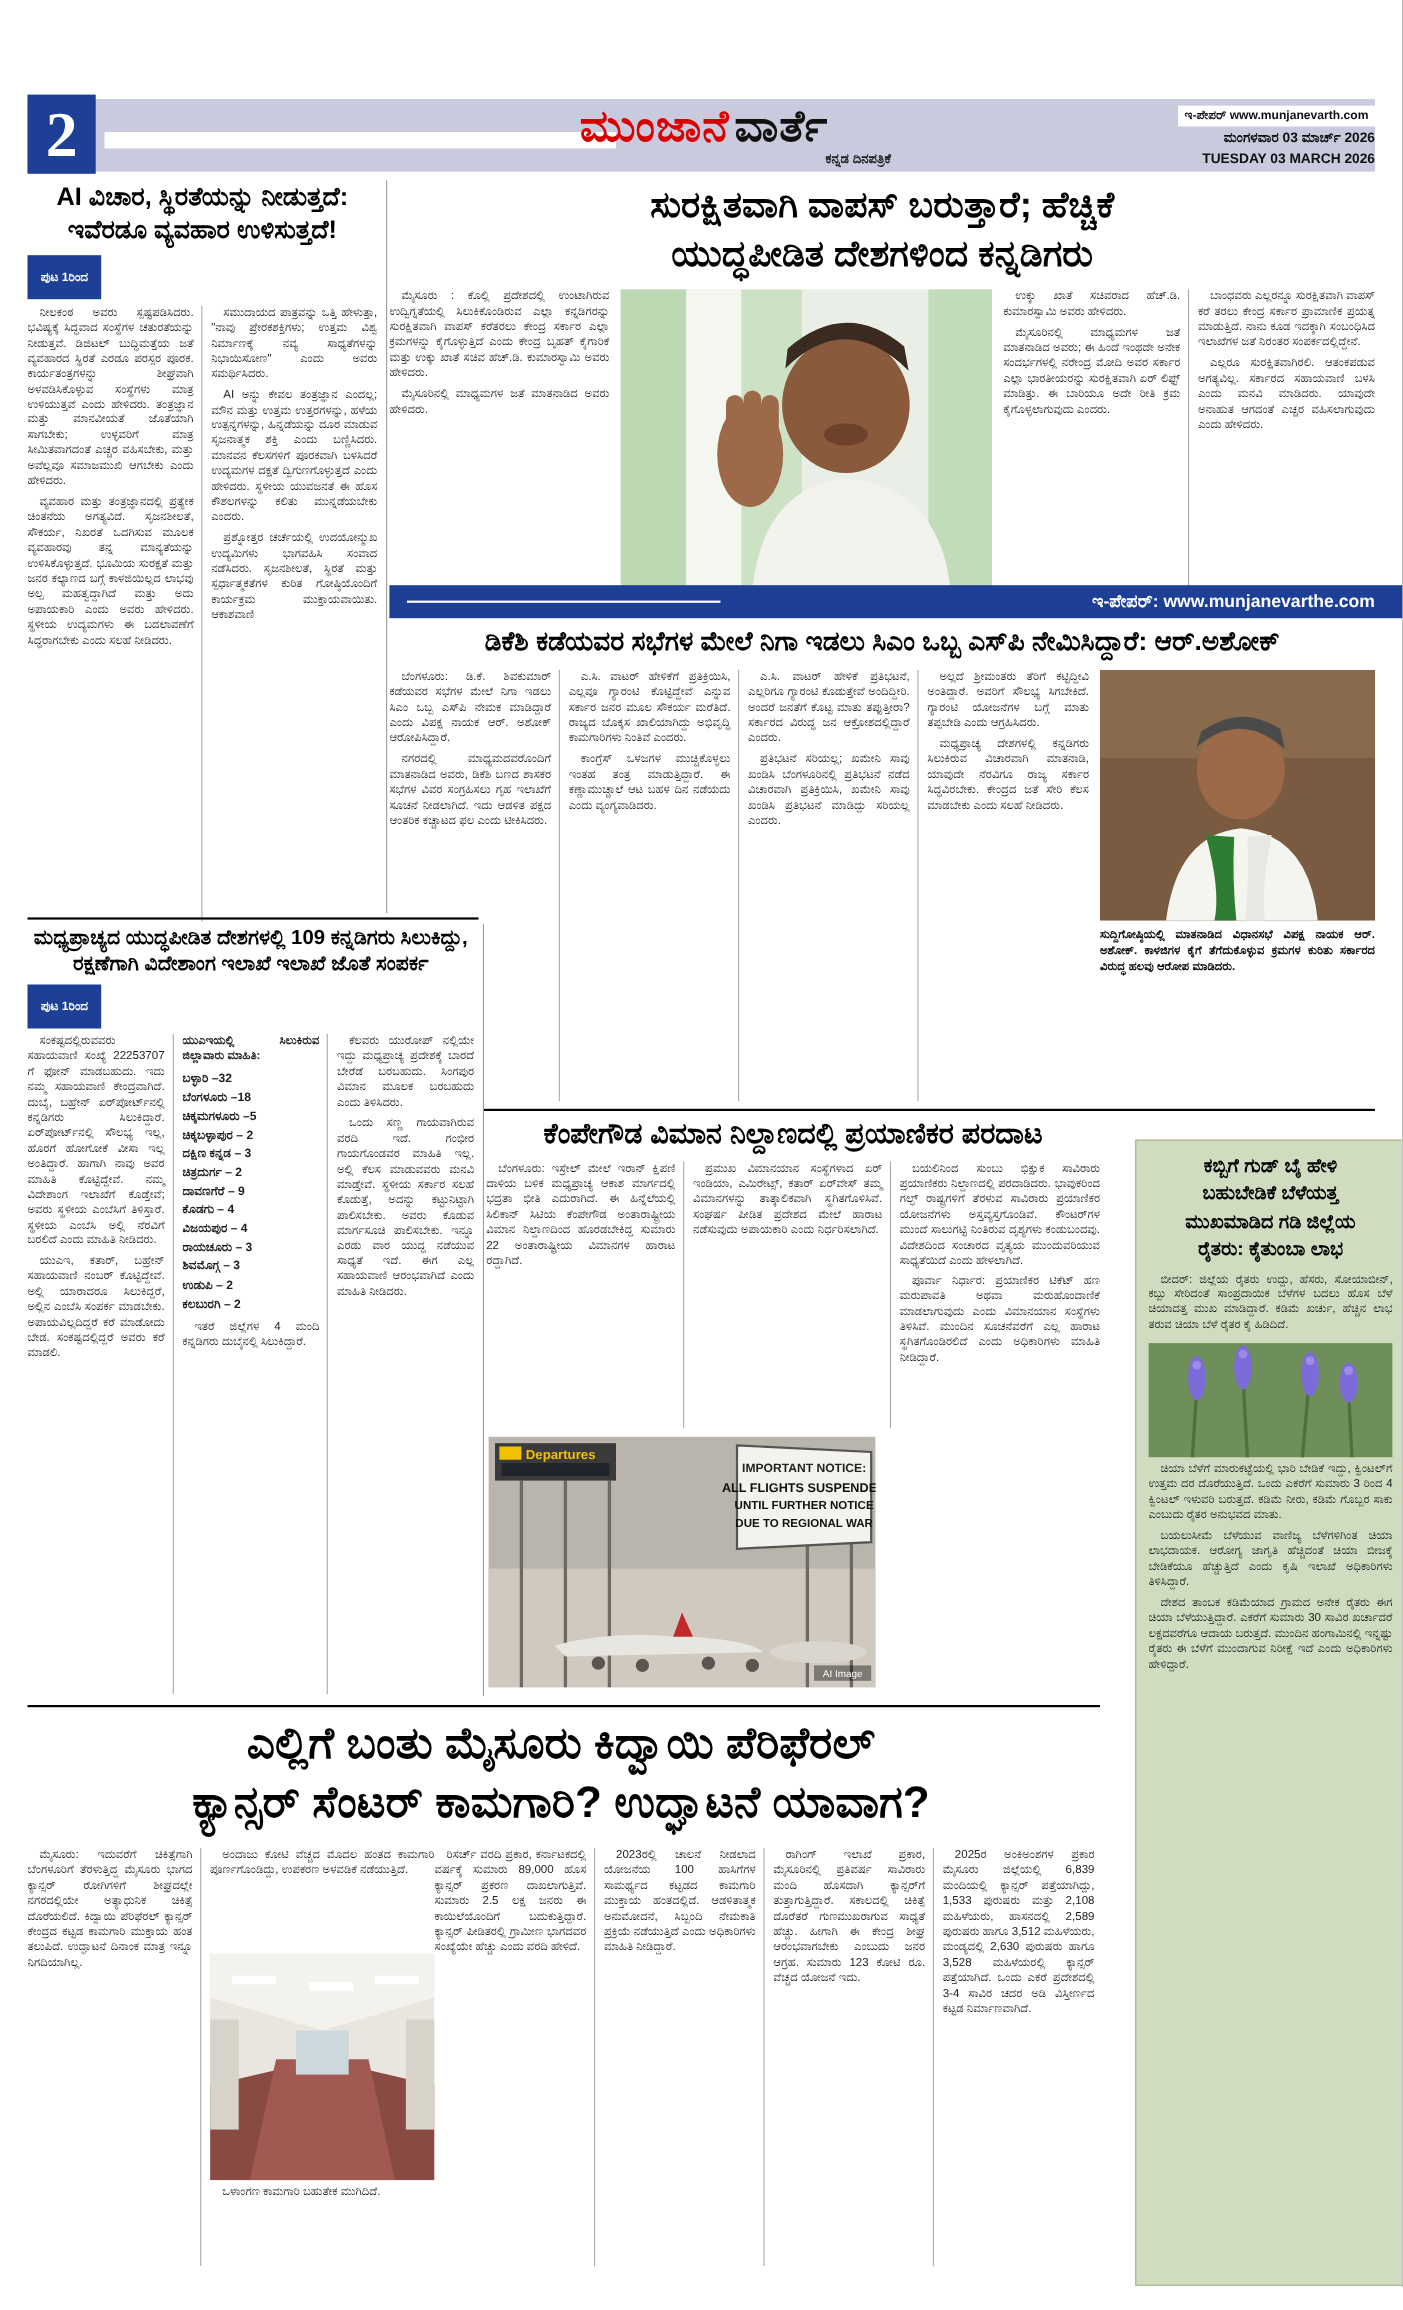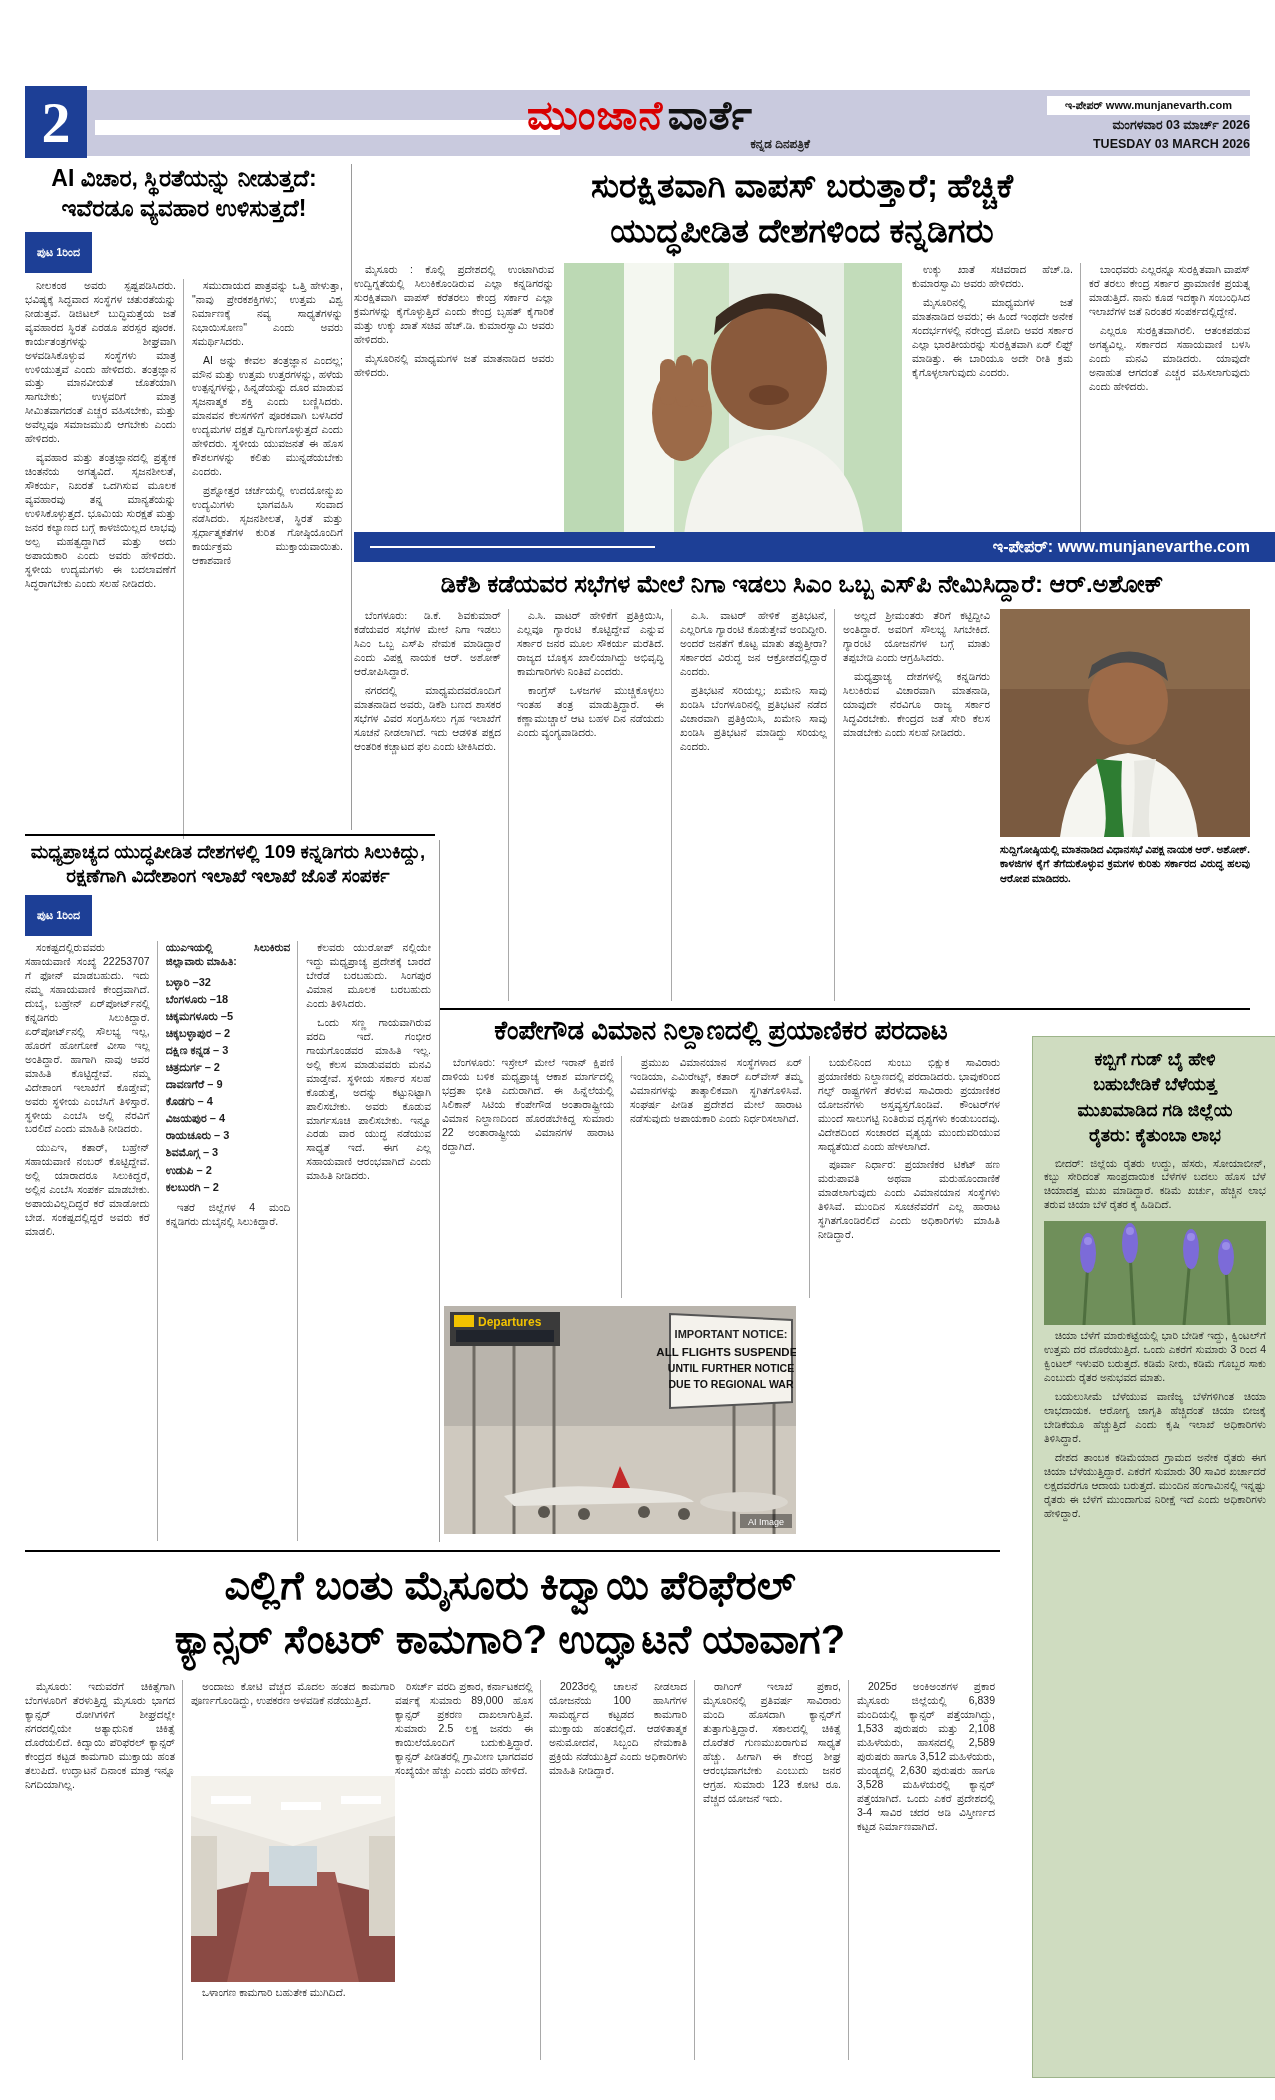--- a/index.html
+++ b/index.html
@@ -9,21 +9,21 @@
   .hr-rule{background:#000;height:2px;}
   
   .band{background:#c9cade;}
   .pagenum{background:#1d3f96;color:#fff;font-family:"Liberation Serif",serif;
            font-weight:bold;font-size:58px;display:flex;align-items:center;justify-content:center;}
   .masthead{text-align:center;line-height:1.05;}
   .masthead .red{color:#d80000;font-weight:bold;font-size:40px;letter-spacing:1px;}
   .masthead .blk{color:#111;font-weight:bold;font-size:40px;letter-spacing:1px;}
   .masthead .sub{font-size:12px;font-weight:bold;color:#222;margin-top:2px;text-align:right;}
   .hdr-right{text-align:right;font-weight:bold;line-height:1.5;}
-  .hdr-chip{background:#fff;display:inline-block;padding:1px 18px;font-size:11px;}
+  .hdr-chip{background:#fff;display:inline-block;padding:1px 6px;font-size:11px;}
   .hdr-line{font-size:12.5px;}
   
   .hl{font-weight:bold;color:#000;text-align:center;line-height:1.3;}
   .tag{background:#1d3f96;color:#fff;font-size:11px;font-weight:bold;
        display:inline-block;padding:14px 12px;}
   
   .bodytext{font-size:10.5px;line-height:1.33;text-align:justify;color:#1c1c1c;overflow:hidden;}
   .bodytext p{margin:0 0 5px 0;text-indent:11px;}
   .cols{display:flex;}
   .col{flex:1;overflow:hidden;}
@@ -121,21 +121,21 @@
     </div>
   </div>
 
   <div class="abs ebar" style="left:354px;top:532px;width:896px;height:30px;">
     <span class="wline"></span>
     <span>ಇ-ಪೇಪರ್: www.munjanevarthe.com</span>
   </div>
 
   <div class="abs" style="left:354px;top:568px;width:896px;height:438px;">
     <div class="hl" style="font-size:24px;">ಡಿಕೆಶಿ ಕಡೆಯವರ ಸಭೆಗಳ ಮೇಲೆ ನಿಗಾ ಇಡಲು ಸಿಎಂ ಒಬ್ಬ ಎಸ್‌ಪಿ ನೇಮಿಸಿದ್ದಾರೆ: ಆರ್.ಅಶೋಕ್</div>
-    <div class="cols" style="margin-top:10px;height:392px;font-family:Liberation Serif, serif;">
+    <div class="cols" style="margin-top:10px;height:392px;">
       <div class="col bodytext rule-r">
         <p>ಬೆಂಗಳೂರು: ಡಿ.ಕೆ. ಶಿವಕುಮಾರ್ ಕಡೆಯವರ ಸಭೆಗಳ ಮೇಲೆ ನಿಗಾ ಇಡಲು ಸಿಎಂ ಒಬ್ಬ ಎಸ್‌ಪಿ ನೇಮಕ ಮಾಡಿದ್ದಾರೆ ಎಂದು ವಿಪಕ್ಷ ನಾಯಕ ಆರ್. ಅಶೋಕ್ ಆರೋಪಿಸಿದ್ದಾರೆ.</p>
         <p>ನಗರದಲ್ಲಿ ಮಾಧ್ಯಮದವರೊಂದಿಗೆ ಮಾತನಾಡಿದ ಅವರು, ಡಿಕೆಶಿ ಬಣದ ಶಾಸಕರ ಸಭೆಗಳ ವಿವರ ಸಂಗ್ರಹಿಸಲು ಗೃಹ ಇಲಾಖೆಗೆ ಸೂಚನೆ ನೀಡಲಾಗಿದೆ. ಇದು ಆಡಳಿತ ಪಕ್ಷದ ಆಂತರಿಕ ಕಚ್ಚಾಟದ ಫಲ ಎಂದು ಟೀಕಿಸಿದರು.</p>
       </div>
       <div class="col bodytext rule-r">
         <p>ಎ.ಸಿ. ವಾಟರ್ ಹೇಳಿಕೆಗೆ ಪ್ರತಿಕ್ರಿಯಿಸಿ, ಎಲ್ಲವೂ ಗ್ಯಾರಂಟಿ ಕೊಟ್ಟಿದ್ದೇವೆ ಎನ್ನುವ ಸರ್ಕಾರ ಜನರ ಮೂಲ ಸೌಕರ್ಯ ಮರೆತಿದೆ. ರಾಜ್ಯದ ಬೊಕ್ಕಸ ಖಾಲಿಯಾಗಿದ್ದು ಅಭಿವೃದ್ಧಿ ಕಾಮಗಾರಿಗಳು ನಿಂತಿವೆ ಎಂದರು.</p>
         <p>ಕಾಂಗ್ರೆಸ್ ಒಳಜಗಳ ಮುಚ್ಚಿಕೊಳ್ಳಲು ಇಂತಹ ತಂತ್ರ ಮಾಡುತ್ತಿದ್ದಾರೆ. ಈ ಕಣ್ಣಾಮುಚ್ಚಾಲೆ ಆಟ ಬಹಳ ದಿನ ನಡೆಯದು ಎಂದು ವ್ಯಂಗ್ಯವಾಡಿದರು.</p>
       </div>
       <div class="col bodytext rule-r">
         <p>ಎ.ಸಿ. ವಾಟರ್ ಹೇಳಿಕೆ ಪ್ರತಿಭಟನೆ, ಎಲ್ಲರಿಗೂ ಗ್ಯಾರಂಟಿ ಕೊಡುತ್ತೇವೆ ಅಂದಿದ್ದೀರಿ. ಅಂದರೆ ಜನತೆಗೆ ಕೊಟ್ಟ ಮಾತು ತಪ್ಪುತ್ತೀರಾ? ಸರ್ಕಾರದ ವಿರುದ್ಧ ಜನ ಆಕ್ರೋಶದಲ್ಲಿದ್ದಾರೆ ಎಂದರು.</p>

